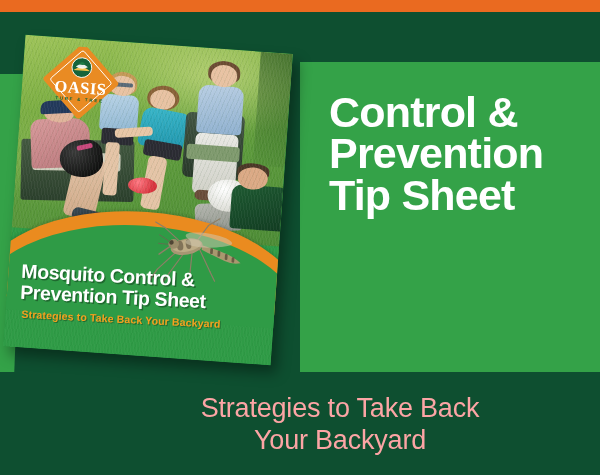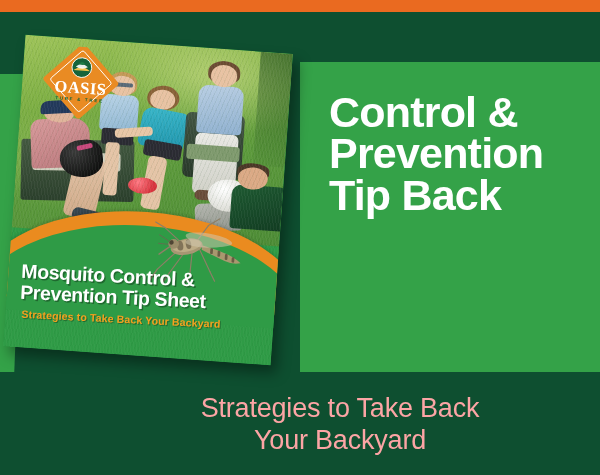--- a/index.html
+++ b/index.html
@@ -561,21 +561,21 @@
         <text x="60" y="56" text-anchor="middle" font-family="'Liberation Serif', serif" font-size="22" font-weight="bold" fill="#ffffff" letter-spacing="0.5">OASIS</text>
         <text x="60" y="66" text-anchor="middle" font-family="'Liberation Sans', sans-serif" font-size="6" font-weight="bold" fill="#15643a" letter-spacing="2.2">TURF &amp; TREE</text>
       </svg>
 
     </div>
   </div>
 
   <div class="headline">
     <span class="hl-line">Control &amp;</span>
     <span class="hl-line">Prevention</span>
-    <span class="hl-line">Tip Back</span>
+    <span class="hl-line">Tip Sheet</span>
   </div>
 
   <div class="caption">
     <span class="cap-line">Strategies to Take Back</span>
     <span class="cap-line">Your Backyard</span>
   </div>
 
 </div>
 
 </body></html>

